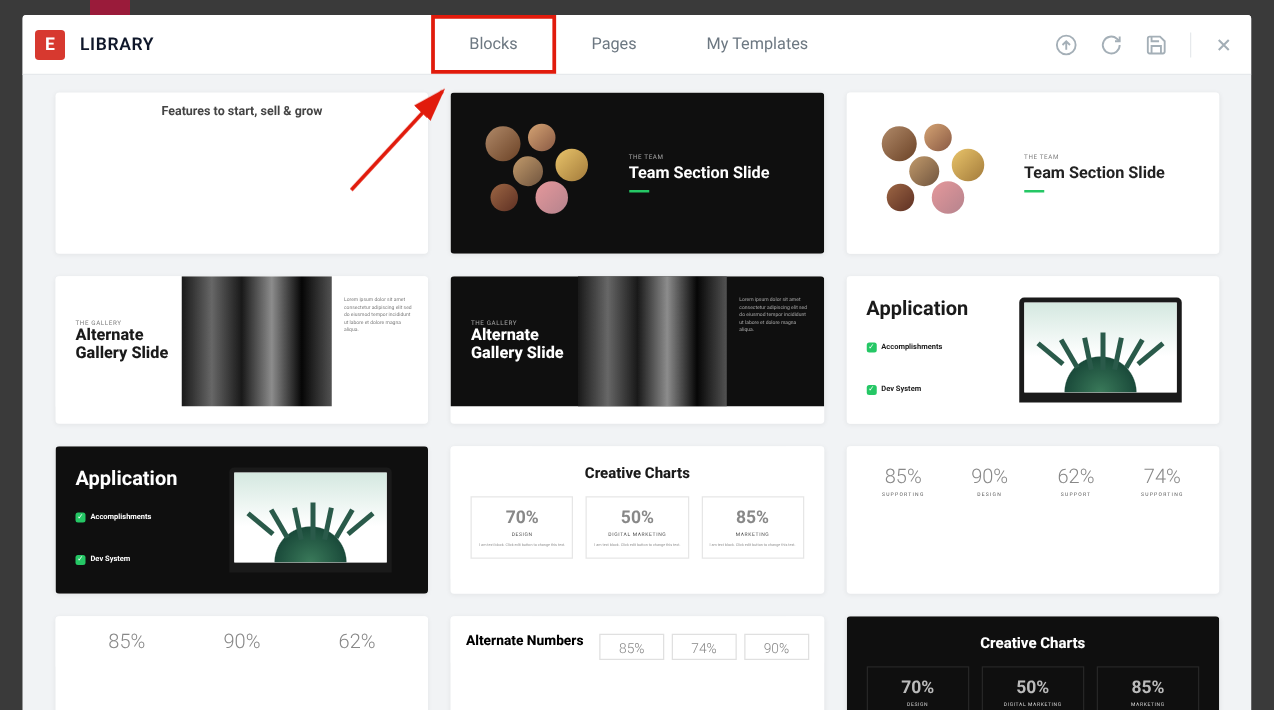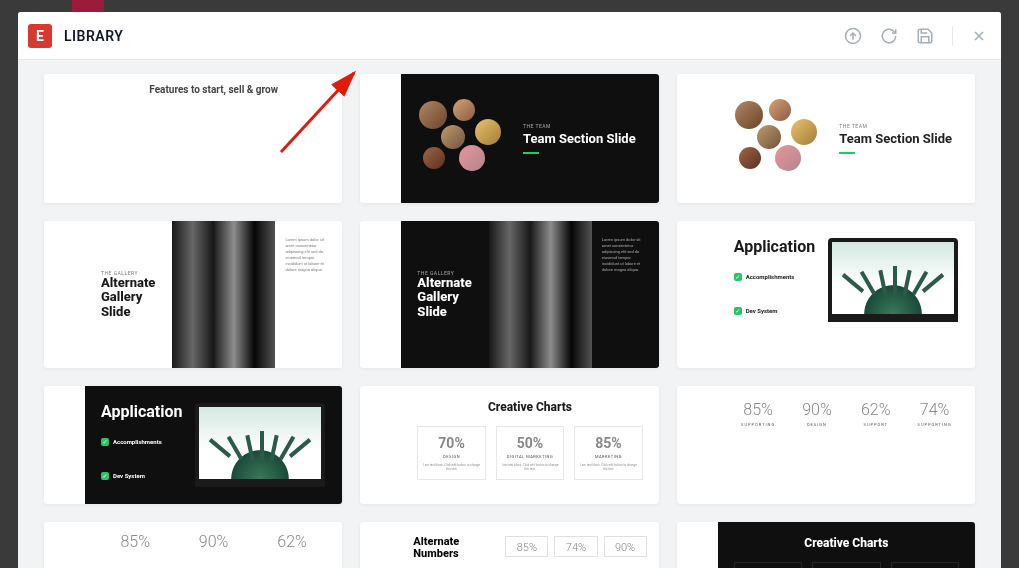--- a/index.html
+++ b/index.html
@@ -110,21 +110,20 @@
 .grid {
   display: grid;
   grid-template-columns: repeat(3, 1fr);
   gap: 18px;
 }
 .card {
   background: #fff;
   border-radius: 3px;
   overflow: hidden;
   box-shadow: 0 1px 4px rgba(0,0,0,0.06);
-  padding-left: 41px;
 }
 .tpl {
   width: 100%;
   display: block;
 }
 
 
 .t-features { padding: 10px 20px 16px; font-size: 7px; color: #444; }
 .t-features h4 { text-align: center; font-size: 10px; margin-bottom: 8px; font-weight: bold; }
 .t-features .cols { display: flex; gap: 20px; justify-content: center; }
@@ -143,21 +142,21 @@
 .t-team .av2 { width:22px;height:22px;top:0;left:36px;background:linear-gradient(135deg,#d4a373,#8a5a44);}
 .t-team .av3 { width:26px;height:26px;top:20px;left:58px;background:linear-gradient(135deg,#e9c46a,#a37b3b);}
 .t-team .av4 { width:24px;height:24px;top:26px;left:24px;background:linear-gradient(135deg,#c19a6b,#70543e);}
 .t-team .av5 { width:22px;height:22px;top:48px;left:6px;background:linear-gradient(135deg,#9c6644,#5e3023);}
 .t-team .av6 { width:26px;height:26px;top:46px;left:42px;background:linear-gradient(135deg,#e5989b,#b5838d);}
 .t-team .txt { flex:1; display:flex; flex-direction:column; justify-content:center; padding-right:14px;}
 .t-team .txt small { font-size:5px; opacity:0.6; letter-spacing:0.5px; text-transform:uppercase; margin-bottom:3px;}
 .t-team .txt h3 { font-size:13px; font-weight:700; line-height:1.15; }
 .t-team .txt .bar { width:16px; height:2px; background:#25c765; margin-top:6px; }
 
-.t-gallery { display:flex; height:147px; }
+.t-gallery { display:flex; height:104px; }
 .t-gallery.dark { background:#0f0f0f; color:#fff; }
 .t-gallery.light { background:#fff; color:#1a1a1a; }
 .t-gallery .txt { flex:0 0 34%; display:flex; flex-direction:column; justify-content:center; padding:0 0 0 16px;}
 .t-gallery .txt small { font-size:5px; opacity:0.6; letter-spacing:0.5px;}
 .t-gallery .txt h3 { font-size:13px; font-weight:800; line-height:1.1; }
 .t-gallery .img { flex:0 0 40%; background:linear-gradient(90deg,#2a2a2a 0%,#6b6b6b 20%,#2a2a2a 40%,#8a8a8a 60%,#1a1a1a 80%,#5a5a5a 100%); filter:contrast(1.2);}
 .t-gallery .para { flex:1; padding:16px 12px 0 10px; font-size:4px; line-height:1.5; opacity:0.6; }
 
 .t-app { display:flex; height:118px; }
 .t-app.dark { background:#0f0f0f; color:#fff; }
@@ -204,20 +203,25 @@
 </style>
 </head>
 <body>
 
 <div class="colbadge"></div>
 
 <div class="modal">
   <div class="header">
     <div class="logo">E</div>
     <div class="title">LIBRARY</div>
+    <div class="tabs">
+      <div class="tab hl">Blocks</div>
+      <div class="tab">Pages</div>
+      <div class="tab">My Templates</div>
+    </div>
     <div class="actions">
       <div class="abtn">
         <svg viewBox="0 0 24 24" fill="none" stroke="currentColor" stroke-width="2">
             <circle cx="12" cy="12" r="10"></circle>
             <path d="M12 17V8m-4 4l4-4 4 4"></path>
           </svg>
       </div>
       <div class="abtn">
         <svg viewBox="0 0 24 24" fill="none" stroke="currentColor" stroke-width="2">
             <path d="M21 12a9 9 0 11-3-6.7L21 8"></path>

